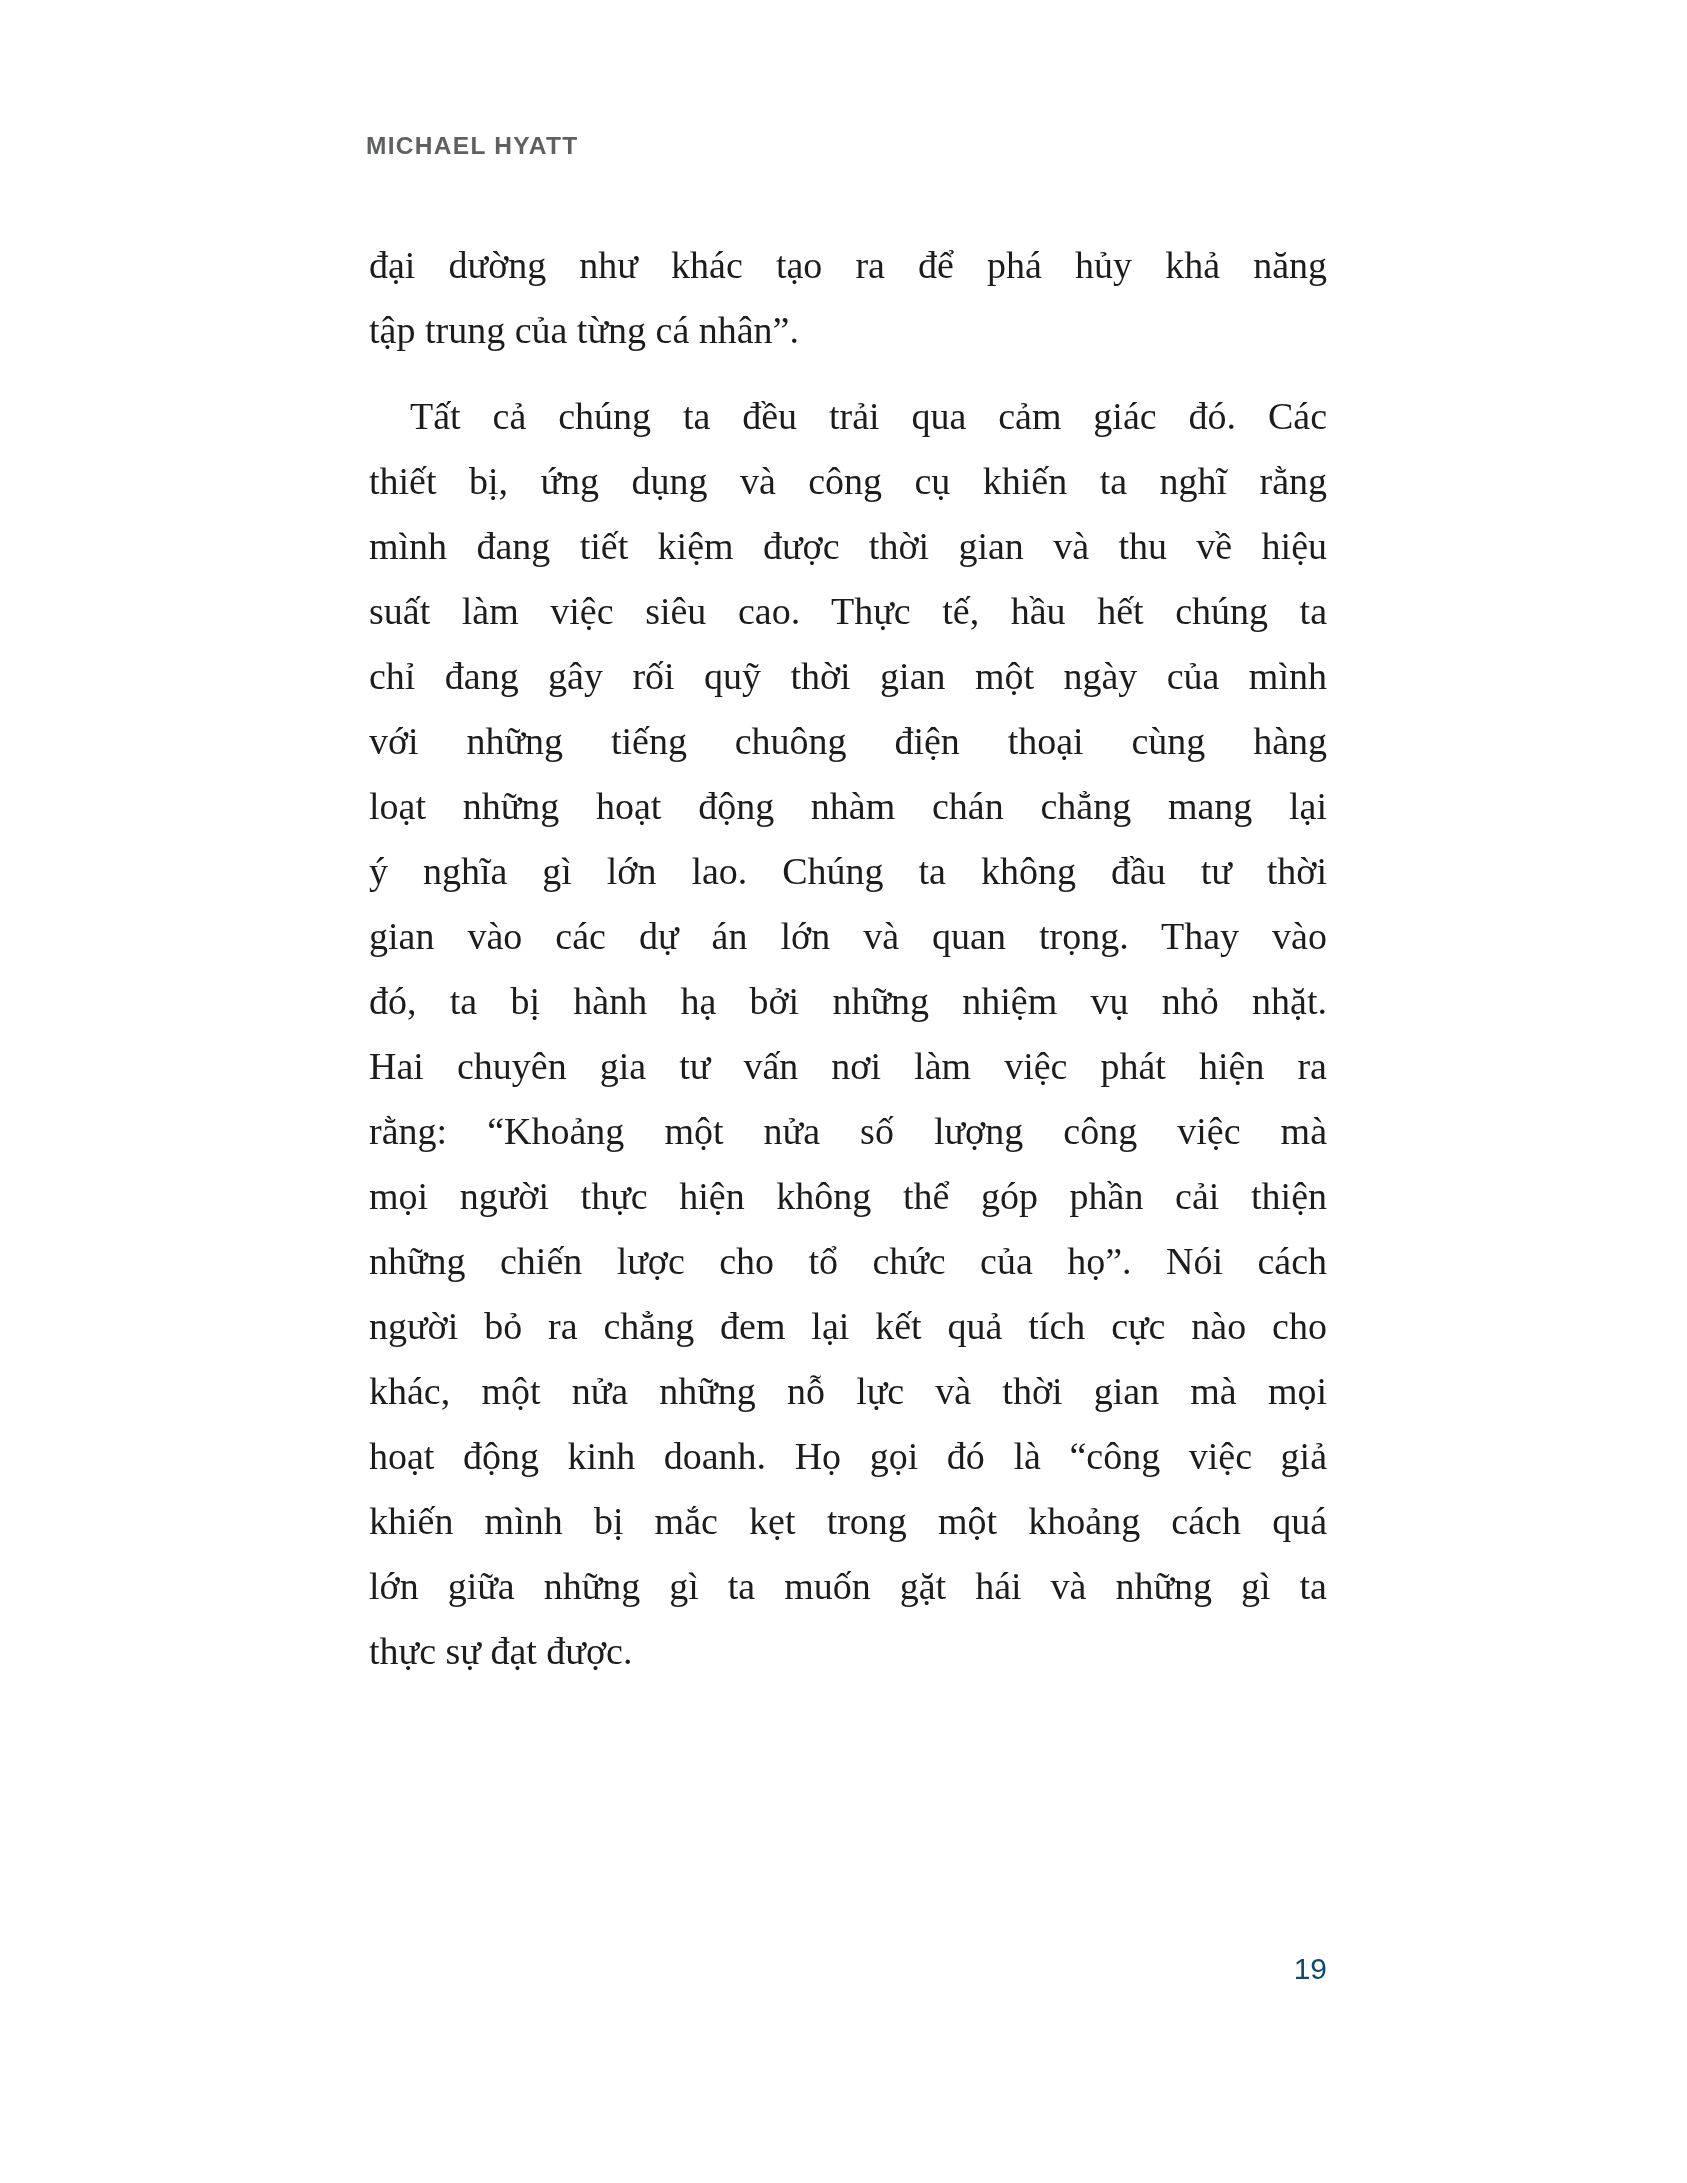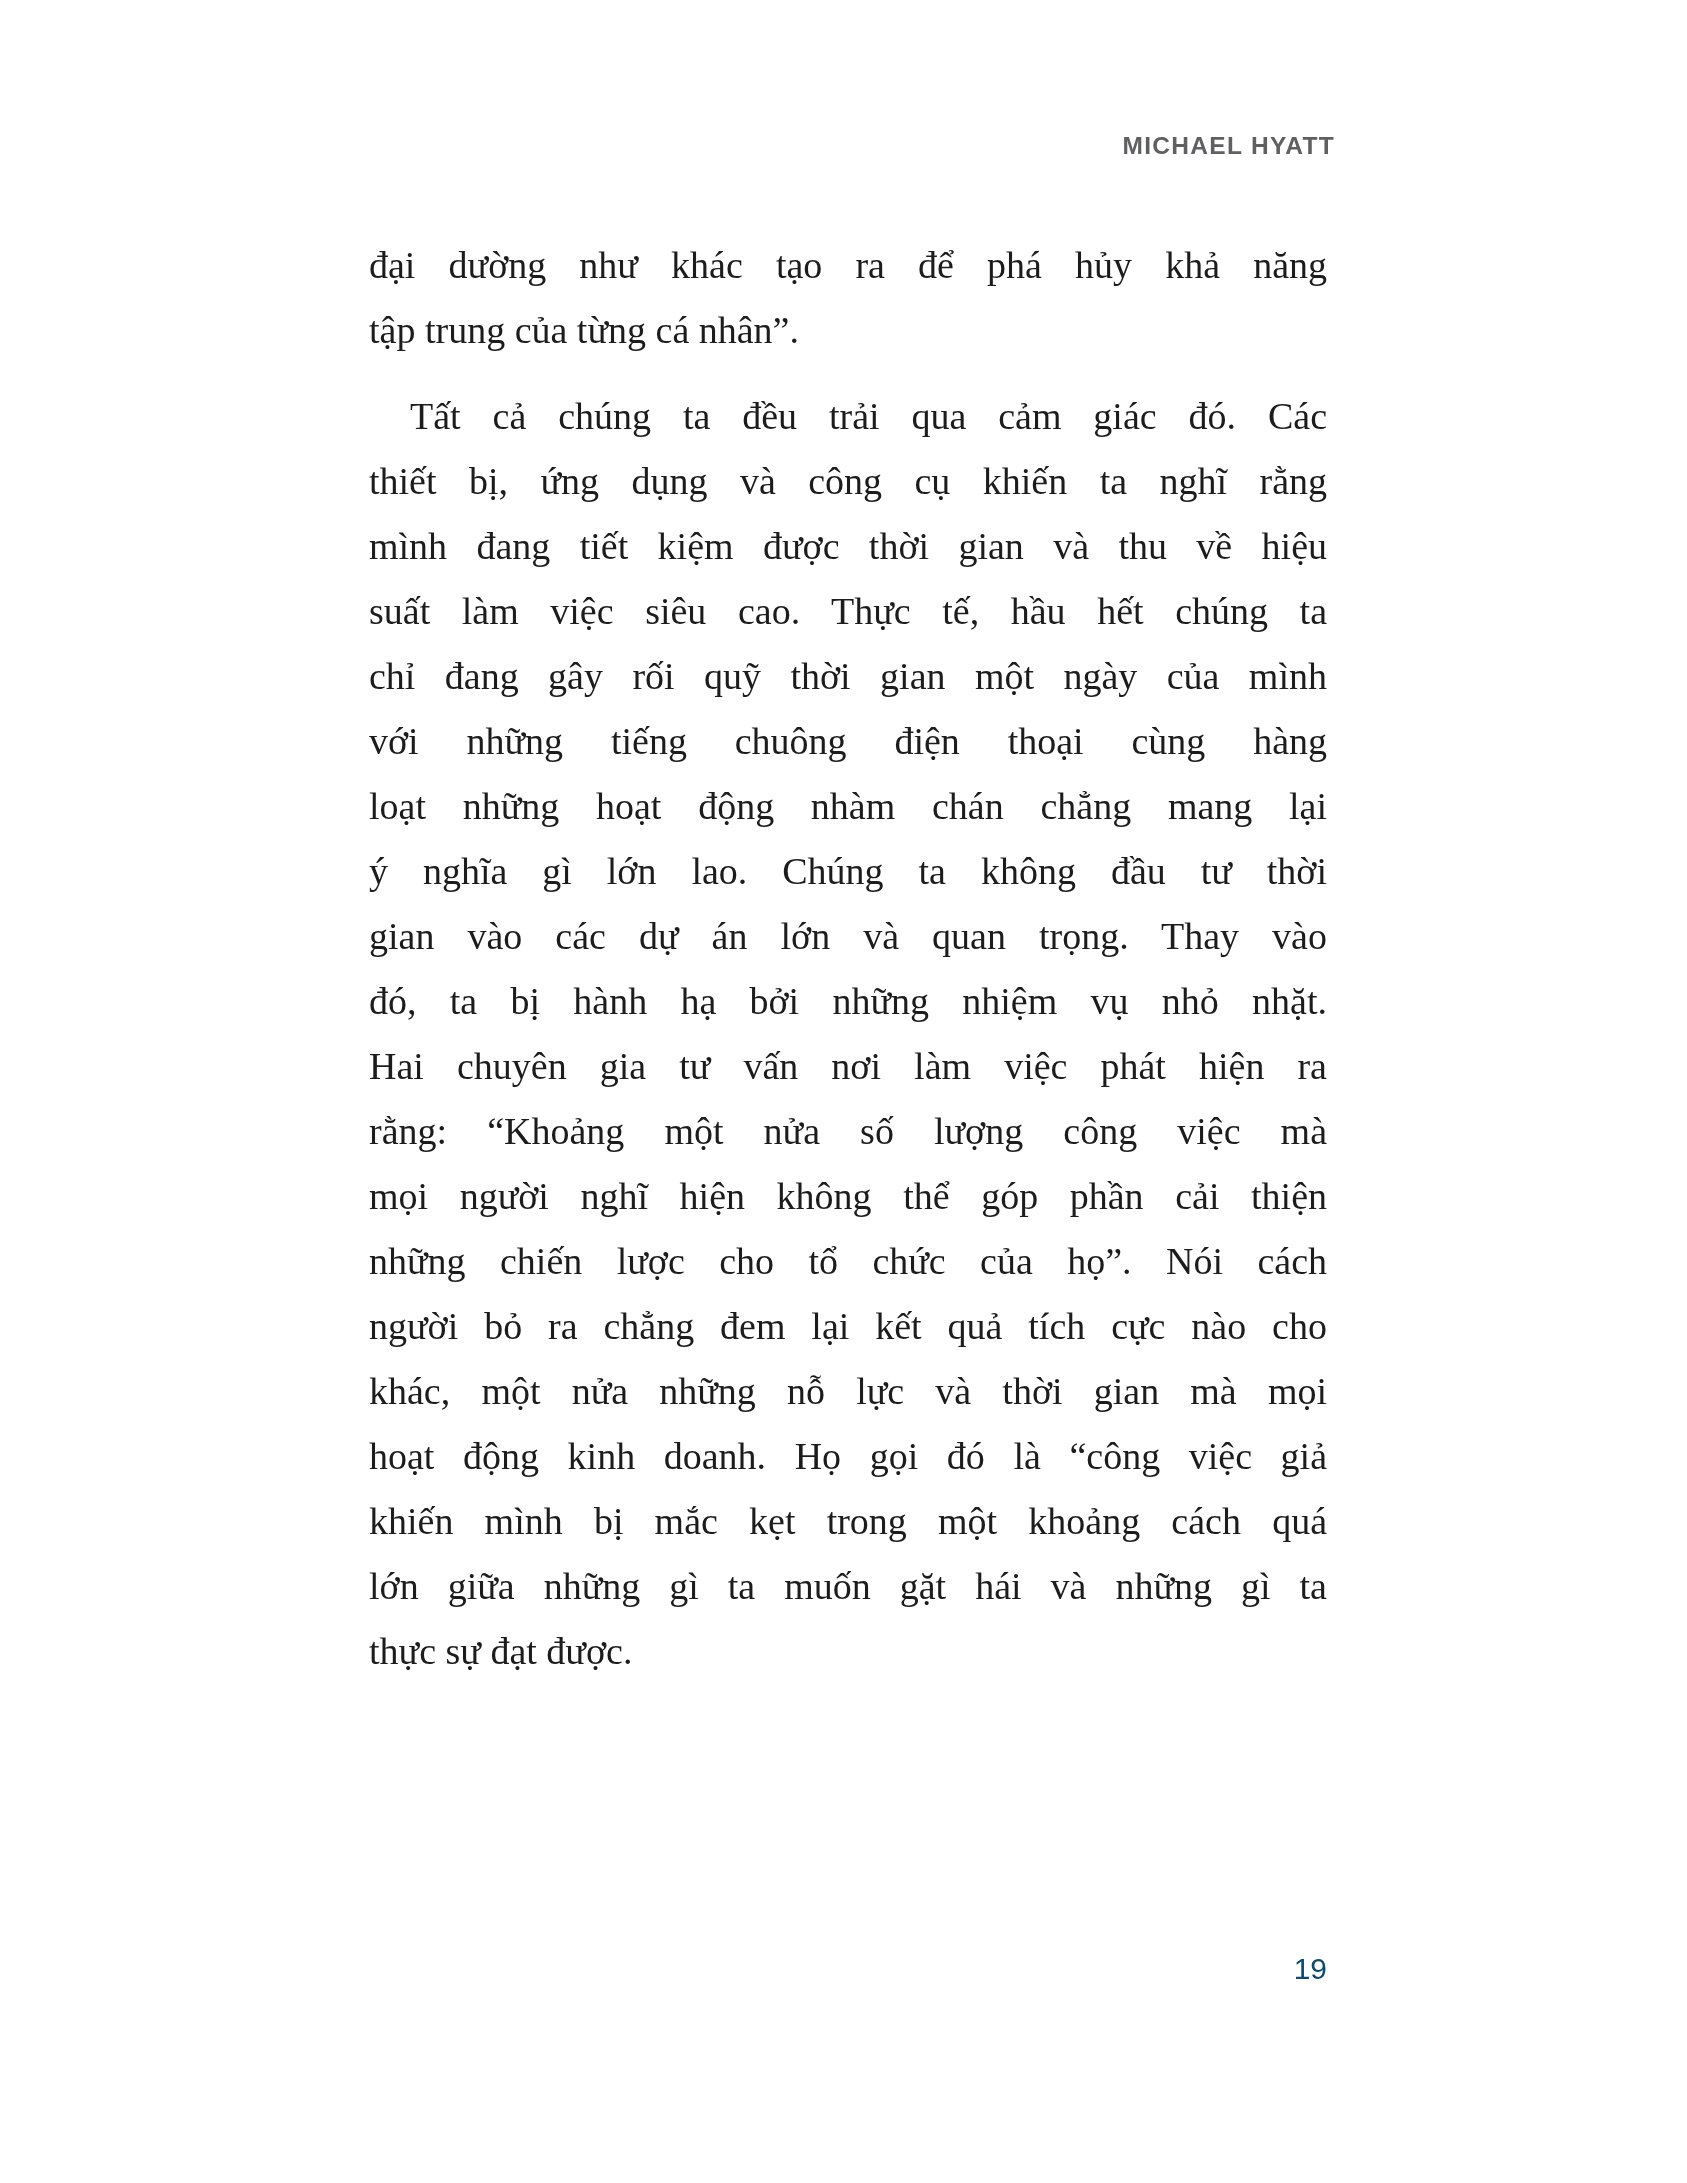--- a/index.html
+++ b/index.html
@@ -9,23 +9,23 @@
     width: 1687px;
     height: 2183px;
     background: #ffffff;
     font-family: "Liberation Serif", serif;
     color: #1c1c1c;
     overflow: hidden;
   }
   .running-head {
     position: absolute;
     top: 132px;
-    left: 377px;
+    left: 366px;
     width: 958px;
-    text-align: right;
+    text-align: left;
     font-family: "Liberation Sans", sans-serif;
     font-weight: bold;
     font-size: 24.5px;
     letter-spacing: 1.3px;
     color: #5f6062;
   }
   .body-text {
     position: absolute;
     top: 233px;
     left: 369px;
@@ -74,21 +74,21 @@
         <div class="line">mình đang tiết kiệm được thời gian và thu về hiệu</div>
         <div class="line">suất làm việc siêu cao. Thực tế, hầu hết chúng ta</div>
         <div class="line">chỉ đang gây rối quỹ thời gian một ngày của mình</div>
         <div class="line">với những tiếng chuông điện thoại cùng hàng</div>
         <div class="line">loạt những hoạt động nhàm chán chẳng mang lại</div>
         <div class="line">ý nghĩa gì lớn lao. Chúng ta không đầu tư thời</div>
         <div class="line">gian vào các dự án lớn và quan trọng. Thay vào</div>
         <div class="line">đó, ta bị hành hạ bởi những nhiệm vụ nhỏ nhặt.</div>
         <div class="line">Hai chuyên gia tư vấn nơi làm việc phát hiện ra</div>
         <div class="line">rằng: “Khoảng một nửa số lượng công việc mà</div>
-        <div class="line">mọi người nghĩ hiện không thể góp phần cải thiện</div>
+        <div class="line">mọi người thực hiện không thể góp phần cải thiện</div>
         <div class="line">những chiến lược cho tổ chức của họ”. Nói cách</div>
         <div class="line">người bỏ ra chẳng đem lại kết quả tích cực nào cho</div>
         <div class="line">khác, một nửa những nỗ lực và thời gian mà mọi</div>
         <div class="line">hoạt động kinh doanh. Họ gọi đó là “công việc giả</div>
         <div class="line">khiến mình bị mắc kẹt trong một khoảng cách quá</div>
         <div class="line">lớn giữa những gì ta muốn gặt hái và những gì ta</div>
         <div class="line last">thực sự đạt được.</div>
       </div>
     </div>
 

